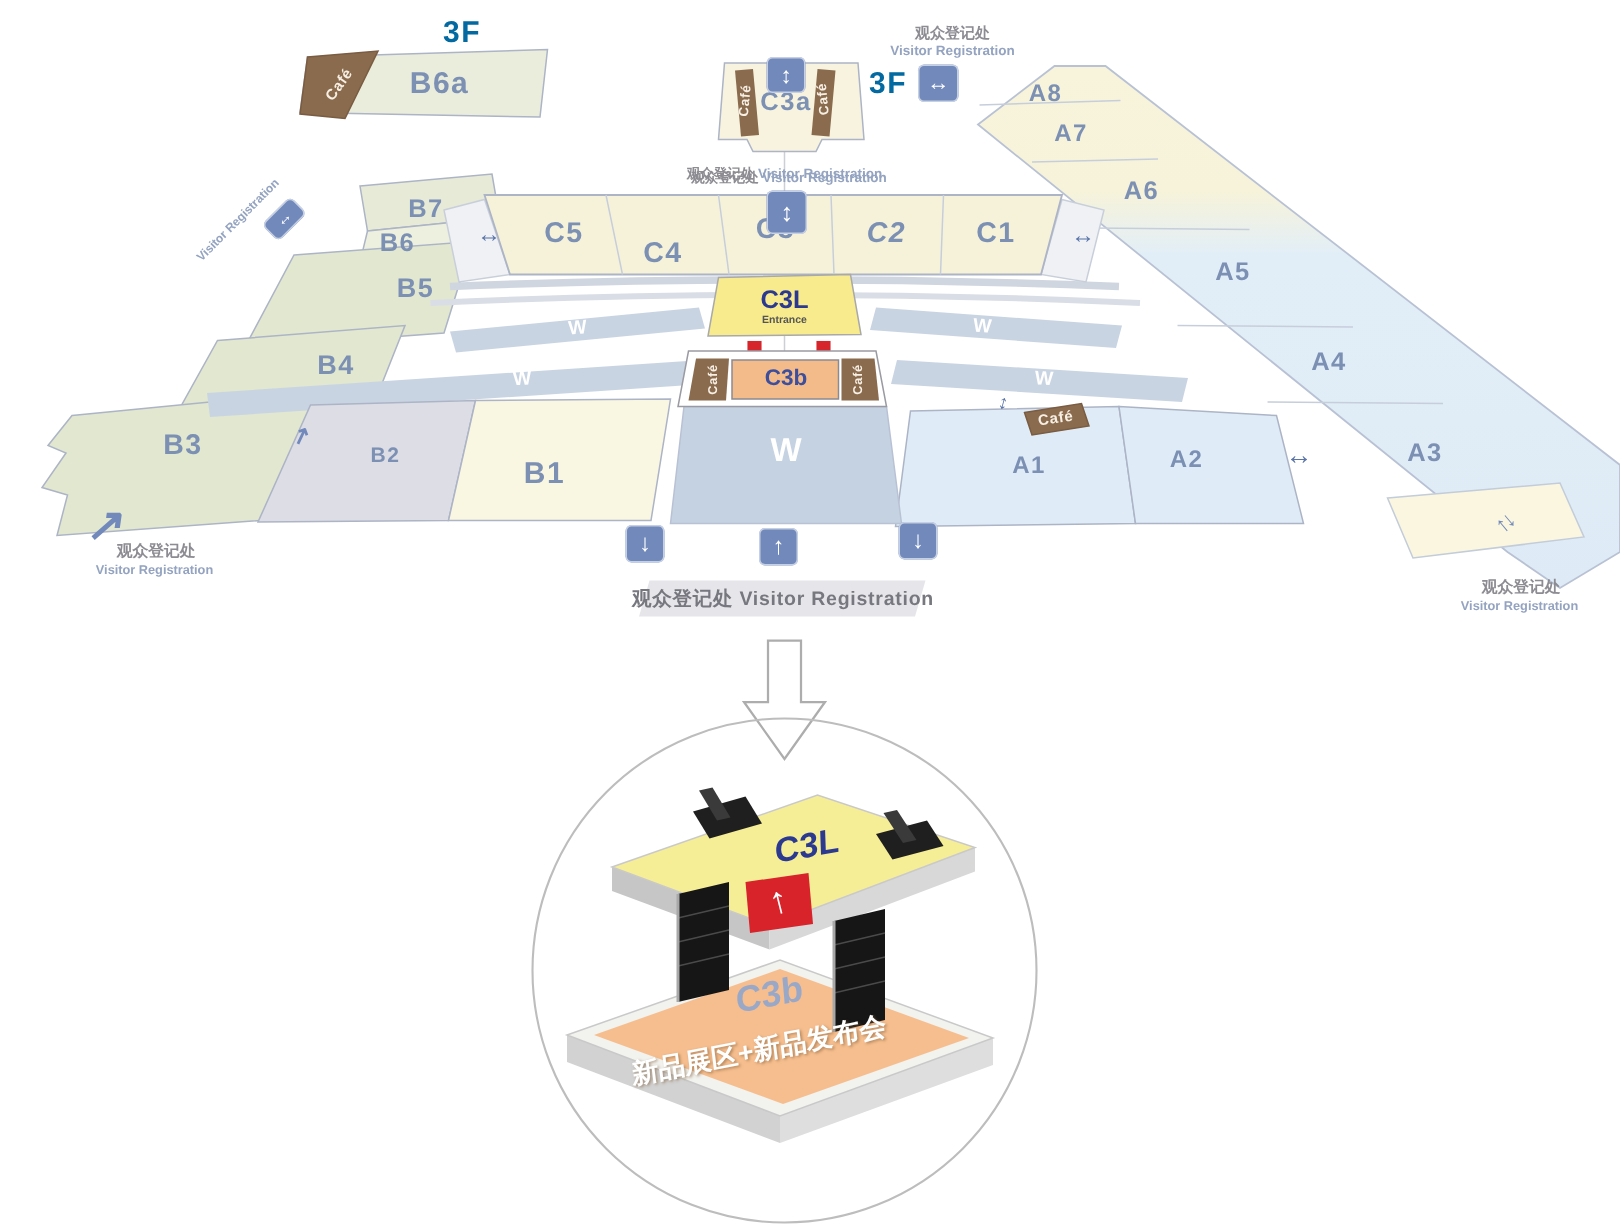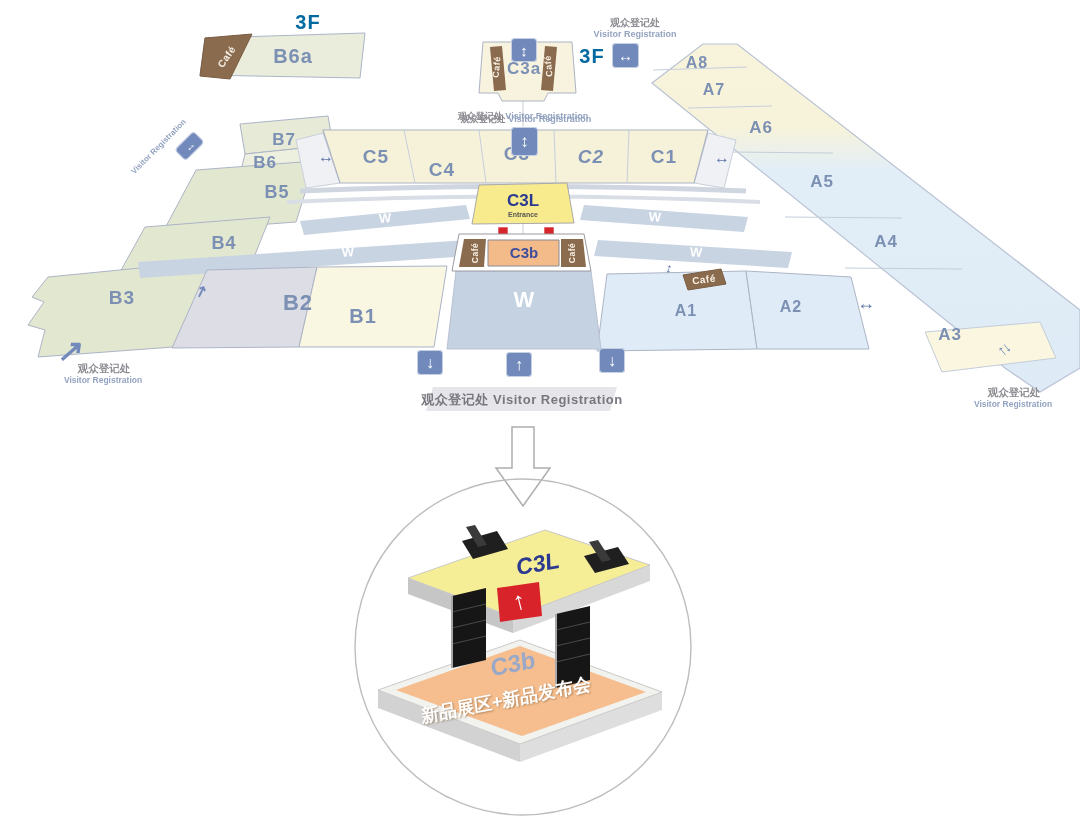--- a/index.html
+++ b/index.html
@@ -159,29 +159,29 @@
 <div class="lbl" style="left:526px;top:119px;font-size:9px;">
   <span class="reg-zh">观众登记处</span>
   <span class="reg-en">Visitor Registration</span>
 </div>
 
 <div class="lbl hall" style="left:284px;top:139px;">B7</div>
 <div class="lbl hall" style="left:265px;top:162px;">B6</div>
 <div class="lbl hall" style="left:233px;top:192px;font-size:18px;margin-left:44px;">B5</div>
 <div class="lbl hall" style="left:200px;top:243px;font-size:18px;margin-left:24px;">B4</div>
 <div class="lbl hall" style="left:122px;top:297px;font-size:19px;">B3</div>
-<div class="lbl hall" style="left:257px;top:303px;font-size:22px;margin-left:41px;">B2</div>
+<div class="lbl hall" style="left:257px;top:303px;font-size:14px;">B2</div>
 <div class="lbl hall" style="left:363px;top:316px;font-size:20px;">B1</div>
 
 <div class="lbl hall" style="left:697px;top:63px;font-size:16px;">A8</div>
 <div class="lbl hall" style="left:714px;top:90px;font-size:16px;">A7</div>
 <div class="lbl hall" style="left:761px;top:127px;">A6</div>
 <div class="lbl hall" style="left:822px;top:181px;">A5</div>
 <div class="lbl hall" style="left:886px;top:241px;">A4</div>
-<div class="lbl hall" style="left:950px;top:302px;margin-top:32px;">A3</div>
+<div class="lbl hall" style="left:950px;top:302px;">A3</div>
 <div class="lbl hall" style="left:791px;top:307px;font-size:16px;">A2</div>
 <div class="lbl hall" style="left:686px;top:311px;font-size:16px;">A1</div>
 <div class="lbl cafe" style="left:704px;top:280px;transform:translate(-50%,-50%) rotate(-8deg);">Café</div>
 
 <div class="lbl navy" style="left:523px;top:200px;font-size:17px;font-weight:bold;">C3L</div>
 <div class="lbl" style="left:523px;top:214px;font-size:7px;color:#555;">Entrance</div>
 <div class="lbl" style="left:524px;top:252px;font-size:15px;color:#3D4E9C;">C3b</div>
 <div class="lbl cafe" style="left:475px;top:253px;font-size:8.5px;transform:translate(-50%,-50%) rotate(-90deg);">Café</div>
 <div class="lbl cafe" style="left:572px;top:253px;font-size:8.5px;transform:translate(-50%,-50%) rotate(-90deg);">Café</div>
 

